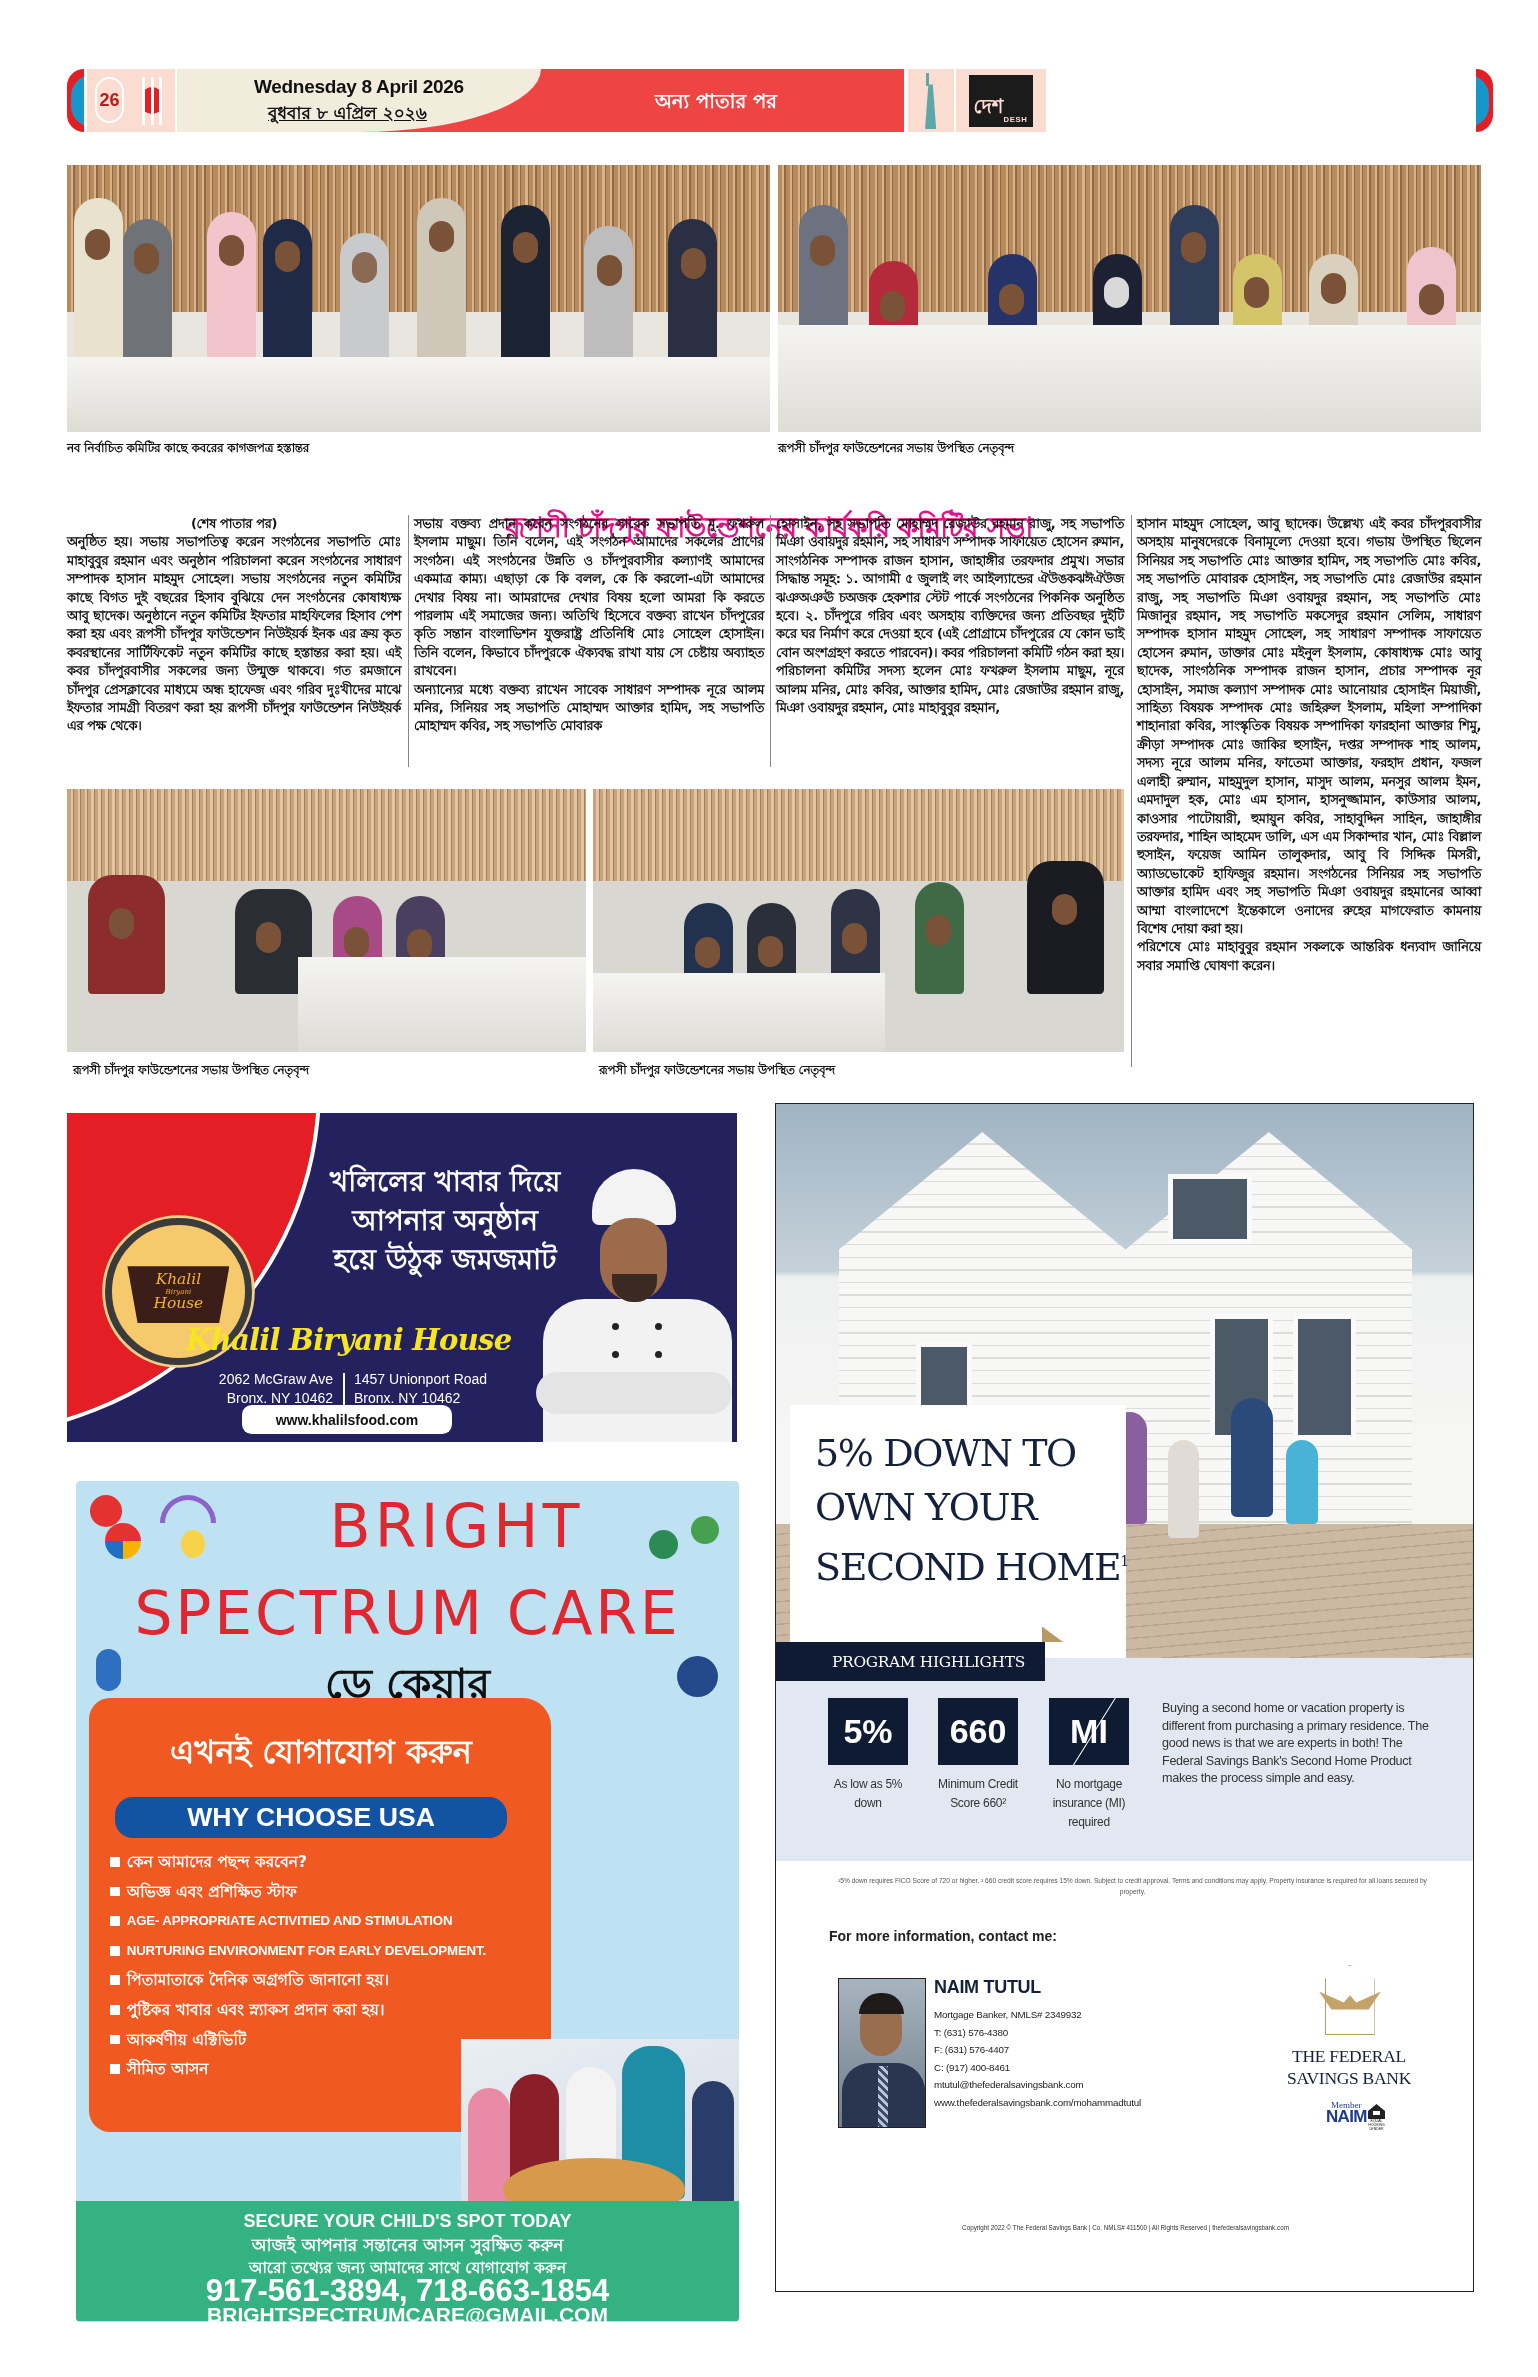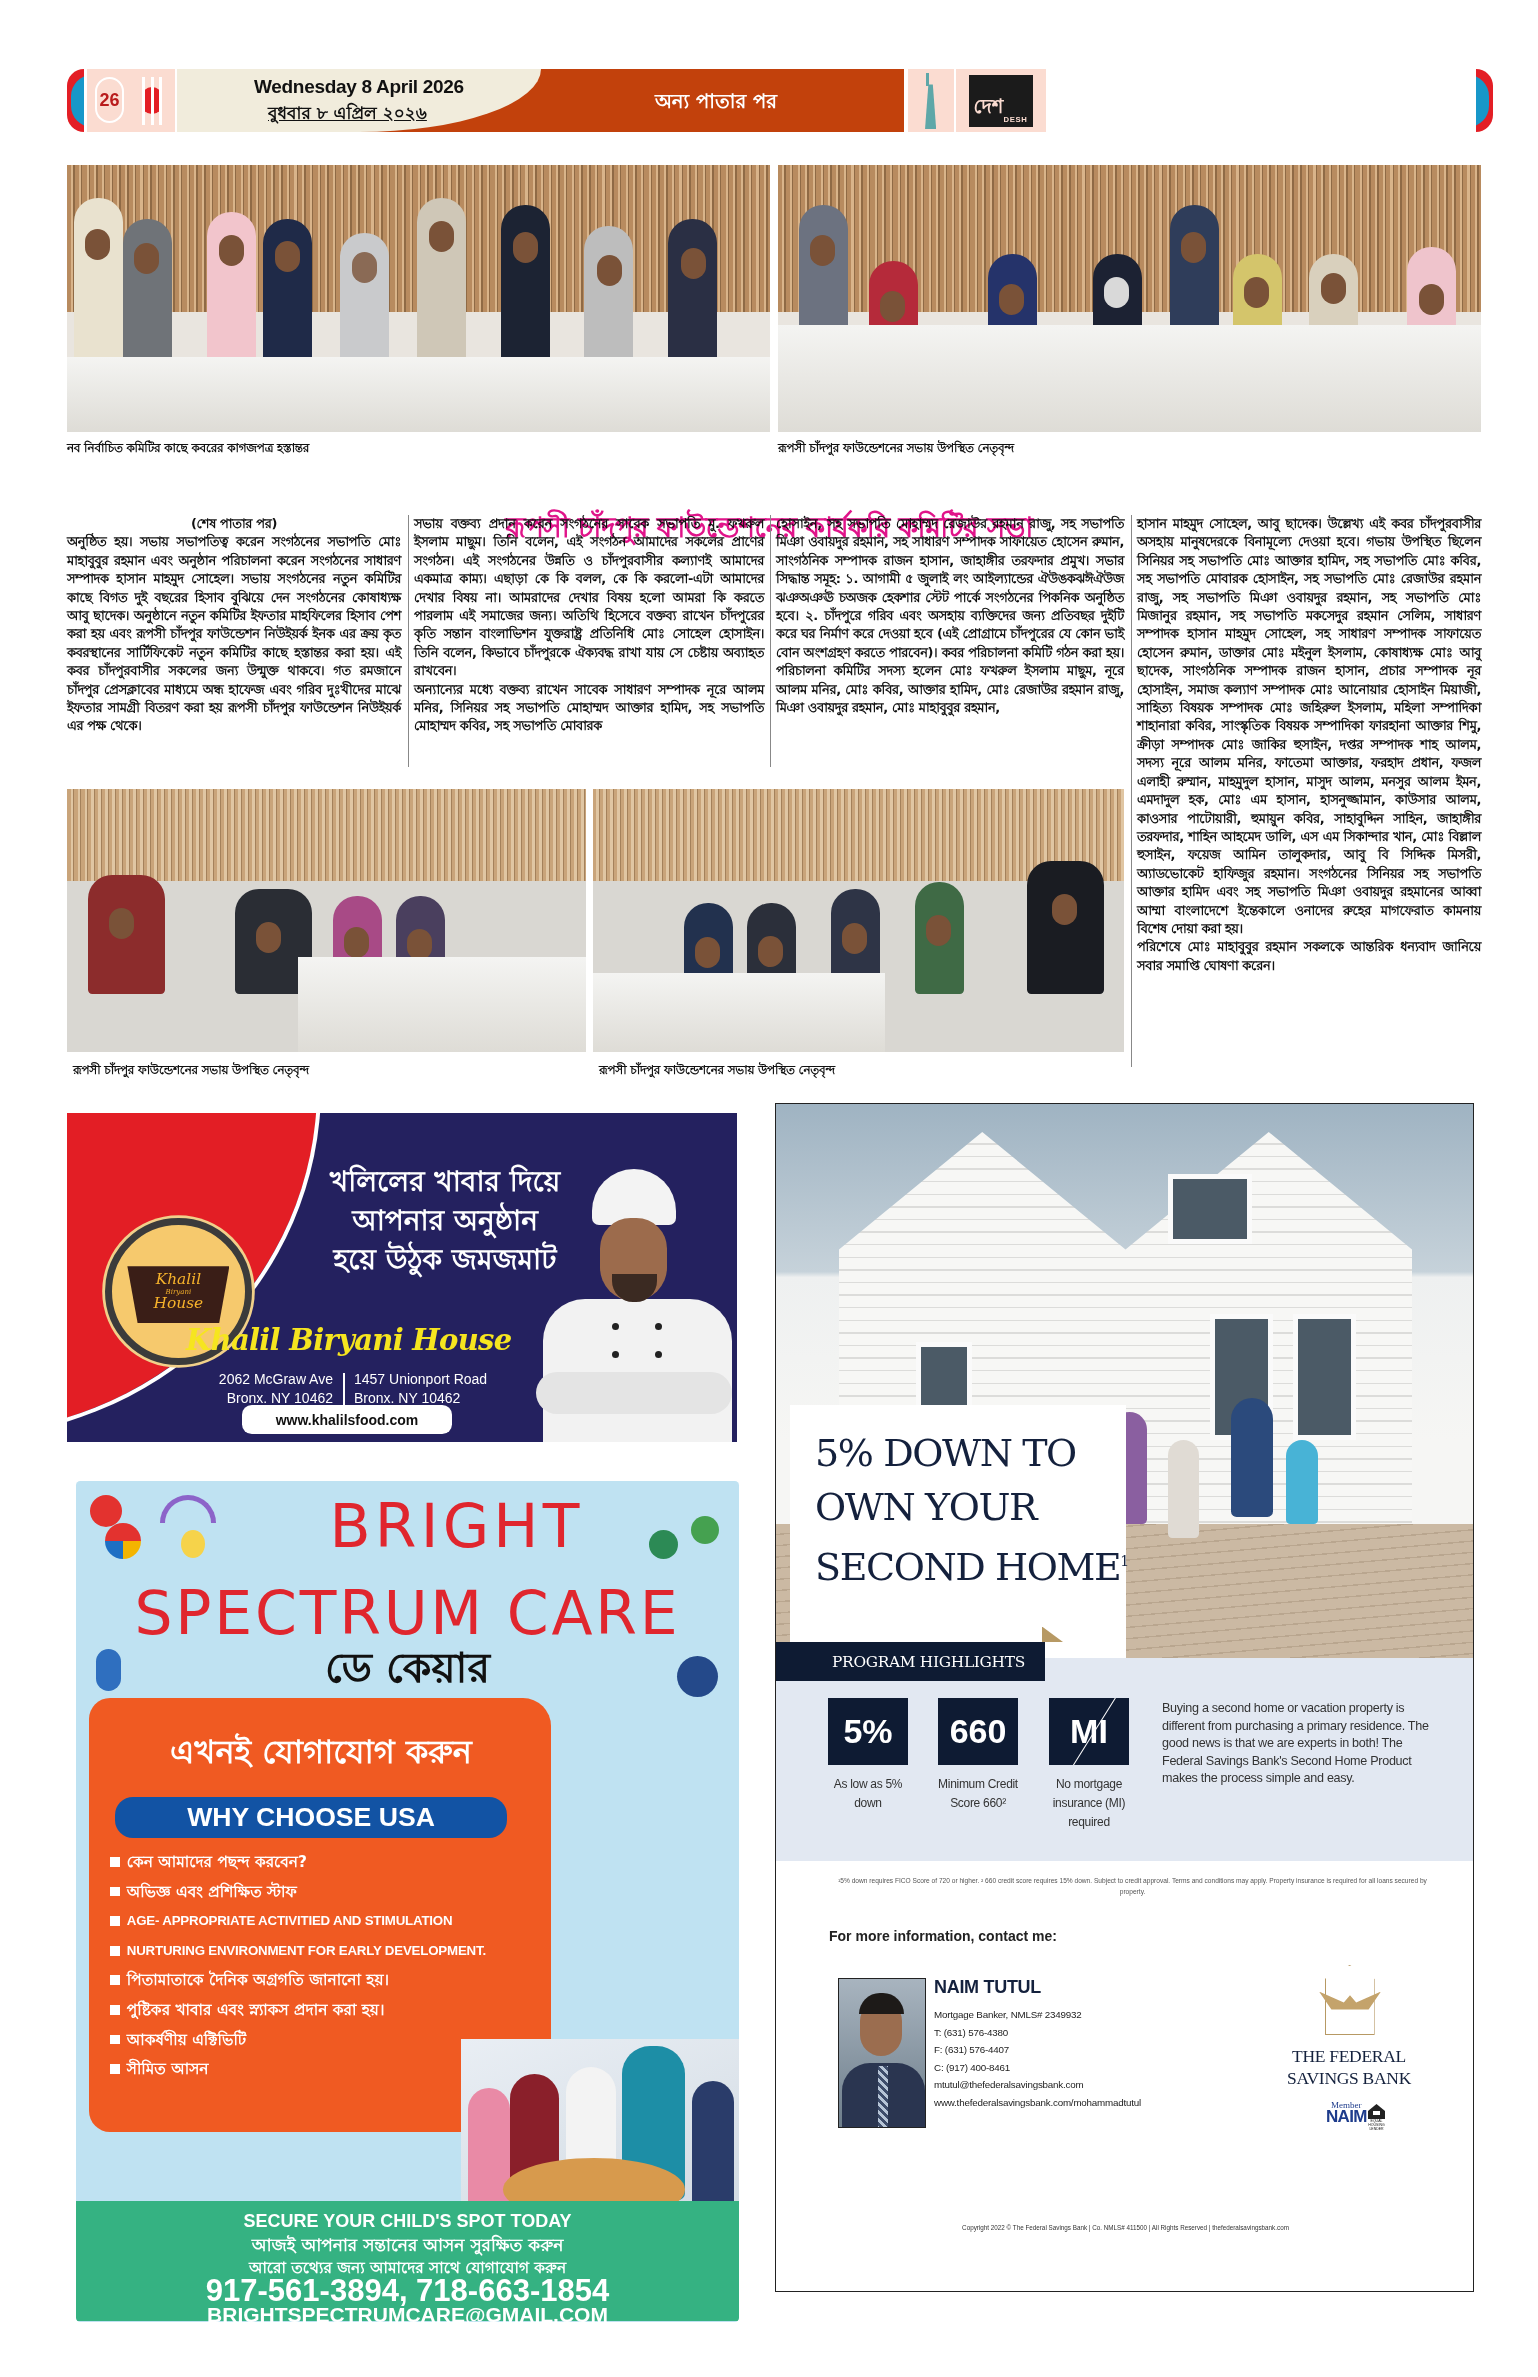--- a/index.html
+++ b/index.html
@@ -10,21 +10,21 @@
   .masthead { position: absolute; left: 67px; top: 69px; width: 1426px; height: 63px; }
   .mh-cap-left { position: absolute; left: 0; top: 0; width: 17px; height: 63px; border-radius: 31px 0 0 31px; background: #e31e25; overflow: hidden; }
   .mh-cap-left::after { content: ""; position: absolute; left: 4.2px; top: 5.6px; width: 21px; height: 52px; border-radius: 28px 0 0 28px; background: #1797c9; }
   .mh-cap-right { position: absolute; right: 0; top: 0; width: 17px; height: 63px; border-radius: 0 31px 31px 0; background: #e31e25; overflow: hidden; }
   .mh-cap-right::after { content: ""; position: absolute; right: 4.2px; top: 5.6px; width: 21px; height: 52px; border-radius: 0 28px 28px 0; background: #1797c9; }
   .mh-pagebox { position: absolute; left: 19.6px; top: 0; width: 88px; height: 63px; background: #fbdcd1; }
   .mh-pagenum { position: absolute; left: 8.4px; top: 8.4px; width: 29px; height: 46px; border: 2.1px solid #fff; border-radius: 15.4px; display: flex; align-items: center; justify-content: center; font-family: "Liberation Sans", sans-serif; font-weight: bold; font-size: 18px; color: #b91c1c; }
   .mh-pillar { position: absolute; left: 53px; top: 8.4px; width: 25px; height: 48px; }
   .mh-pillar .dot { position: absolute; left: 2.8px; top: 9.8px; width: 19.6px; height: 26.6px; background: #e31e25; border-radius: 9.8px; }
   .mh-pillar .bar { position: absolute; top: 0; width: 2.8px; height: 48px; background: #fff; }
-  .mh-datebox { position: absolute; left: 110px; top: 0; width: 727px; height: 63px; background: #c2410c; overflow: hidden; }
+  .mh-datebox { position: absolute; left: 110px; top: 0; width: 727px; height: 63px; background: #ef4444; overflow: hidden; }
   .mh-datebox .cream { position: absolute; left: 0; top: 0; width: 364px; height: 63px; background: #f1ecdc; border-radius: 0 0 182px 0 / 0 0 63px 0; }
   .mh-date-en { position: absolute; left: 77px; top: 7px; font-family: "Liberation Sans", sans-serif; font-weight: bold; font-size: 19px; color: #111; letter-spacing: -0.3px; }
   .mh-date-bn { position: absolute; left: 91px; top: 31px; font-weight: bold; font-size: 17px; color: #111; text-decoration: underline; }
   .mh-section { position: absolute; left: 420px; top: 18px; width: 238px; text-align: center; font-weight: bold; font-size: 19.6px; color: #fff; }
   .mh-statuebox { position: absolute; left: 841px; top: 0; width: 46px; height: 63px; background: #fbdcd1; }
   .mh-statue { position: absolute; left: 17px; top: 4.2px; width: 11.2px; height: 56px; }
   .mh-statue .torch { position: absolute; left: 1.4px; top: 0; width: 2.8px; height: 12.6px; background: #5ea7a8; }
   .mh-statue .body { position: absolute; left: 0; top: 11.2px; width: 11.2px; height: 45px; background: #5ea7a8; clip-path: polygon(30% 0, 70% 0, 100% 100%, 0 100%); }
   .mh-logobox { position: absolute; left: 889px; top: 0; width: 90px; height: 63px; background: #fbdcd1; }
   .mh-logo { position: absolute; left: 12.6px; top: 5.6px; width: 64px; height: 52px; background: #1b1b1b; color: #fbdcd1; font-family: "Liberation Serif", serif; font-weight: bold; font-size: 19.6px; display: flex; align-items: flex-end; justify-content: center; padding-bottom: 2.8px; }
@@ -72,21 +72,21 @@
   .khalil .chef .beard { position: absolute; left: 83px; top: 105px; width: 45px; height: 28px; background: #3b2a22; border-radius: 0 0 21px 21px; }
   .khalil .chef .coat { position: absolute; left: 14px; top: 130px; width: 189px; height: 168px; background: #f2f2f2; border-radius: 42px 42px 0 0; }
   .khalil .chef .arms { position: absolute; left: 7px; top: 203px; width: 196px; height: 42px; background: #e4e4e4; border-radius: 21px; }
   .khalil .chef .btn { position: absolute; width: 7px; height: 7px; border-radius: 50%; background: #222; }
 
   
   .bsc { position: absolute; left: 76px; top: 1481px; width: 663px; height: 841px; background: #bfe2f2; overflow: hidden; border-radius: 4.2px; }
   .bsc .title { position: absolute; left: 0; width: 663px; text-align: center; color: #e0262e; font-family: "DejaVu Sans", sans-serif; letter-spacing: 4.2px; }
   .bsc .title.t1 { top: 9.8px; font-size: 60px; left: 49px; }
   .bsc .title.t2 { top: 77px; font-size: 60px; letter-spacing: 2.8px; margin-top: 20px; }
-  .bsc .daycare { position: absolute; left: 0; width: 663px; top: 155px; text-align: center; font-weight: bold; font-size: 41px; color: #111; }
+  .bsc .daycare { position: absolute; left: 0; width: 663px; top: 171px; text-align: center; font-weight: bold; font-size: 41px; color: #111; }
   .bsc .orange { position: absolute; left: 12.6px; top: 217px; width: 462px; height: 434px; background: #f05a22; border-radius: 21px 28px 42px 21px; }
   .bsc .contactnow { position: absolute; left: 28px; top: 246px; width: 434px; text-align: center; color: #fff; font-weight: bold; font-size: 32px; }
   .bsc .why { position: absolute; left: 39px; top: 316px; width: 392px; height: 41px; border-radius: 18px; background: #1253a4; color: #fff; font-family: "Liberation Sans", sans-serif; font-weight: bold; font-size: 26.6px; display: flex; align-items: center; justify-content: center; }
   .bsc .features { position: absolute; left: 34px; top: 369px; width: 420px; list-style: none; }
   .bsc .features li { color: #fff; font-weight: bold; font-size: 15.4px; line-height: 24px; margin-bottom: 5.6px; display: flex; align-items: center; }
   .bsc .features li.en { font-family: "Liberation Sans", sans-serif; font-size: 13.3px; letter-spacing: -0.2px; }
   .bsc .features li .sq { display: inline-block; width: 9.8px; height: 9.8px; background: #fff; margin-right: 7px; flex: none; }
   .bsc .kidsphoto { position: absolute; left: 385px; top: 558px; width: 278px; height: 172px; background: linear-gradient(160deg, #e9eef4, #d2dbe3); overflow: hidden; }
   .bsc .kidsphoto .tbl { position: absolute; left: 42px; top: 119px; width: 182px; height: 63px; border-radius: 50%; background: #d79a4d; }
   .bsc .kidsphoto .kid { position: absolute; border-radius: 28px 28px 7px 7px; }

